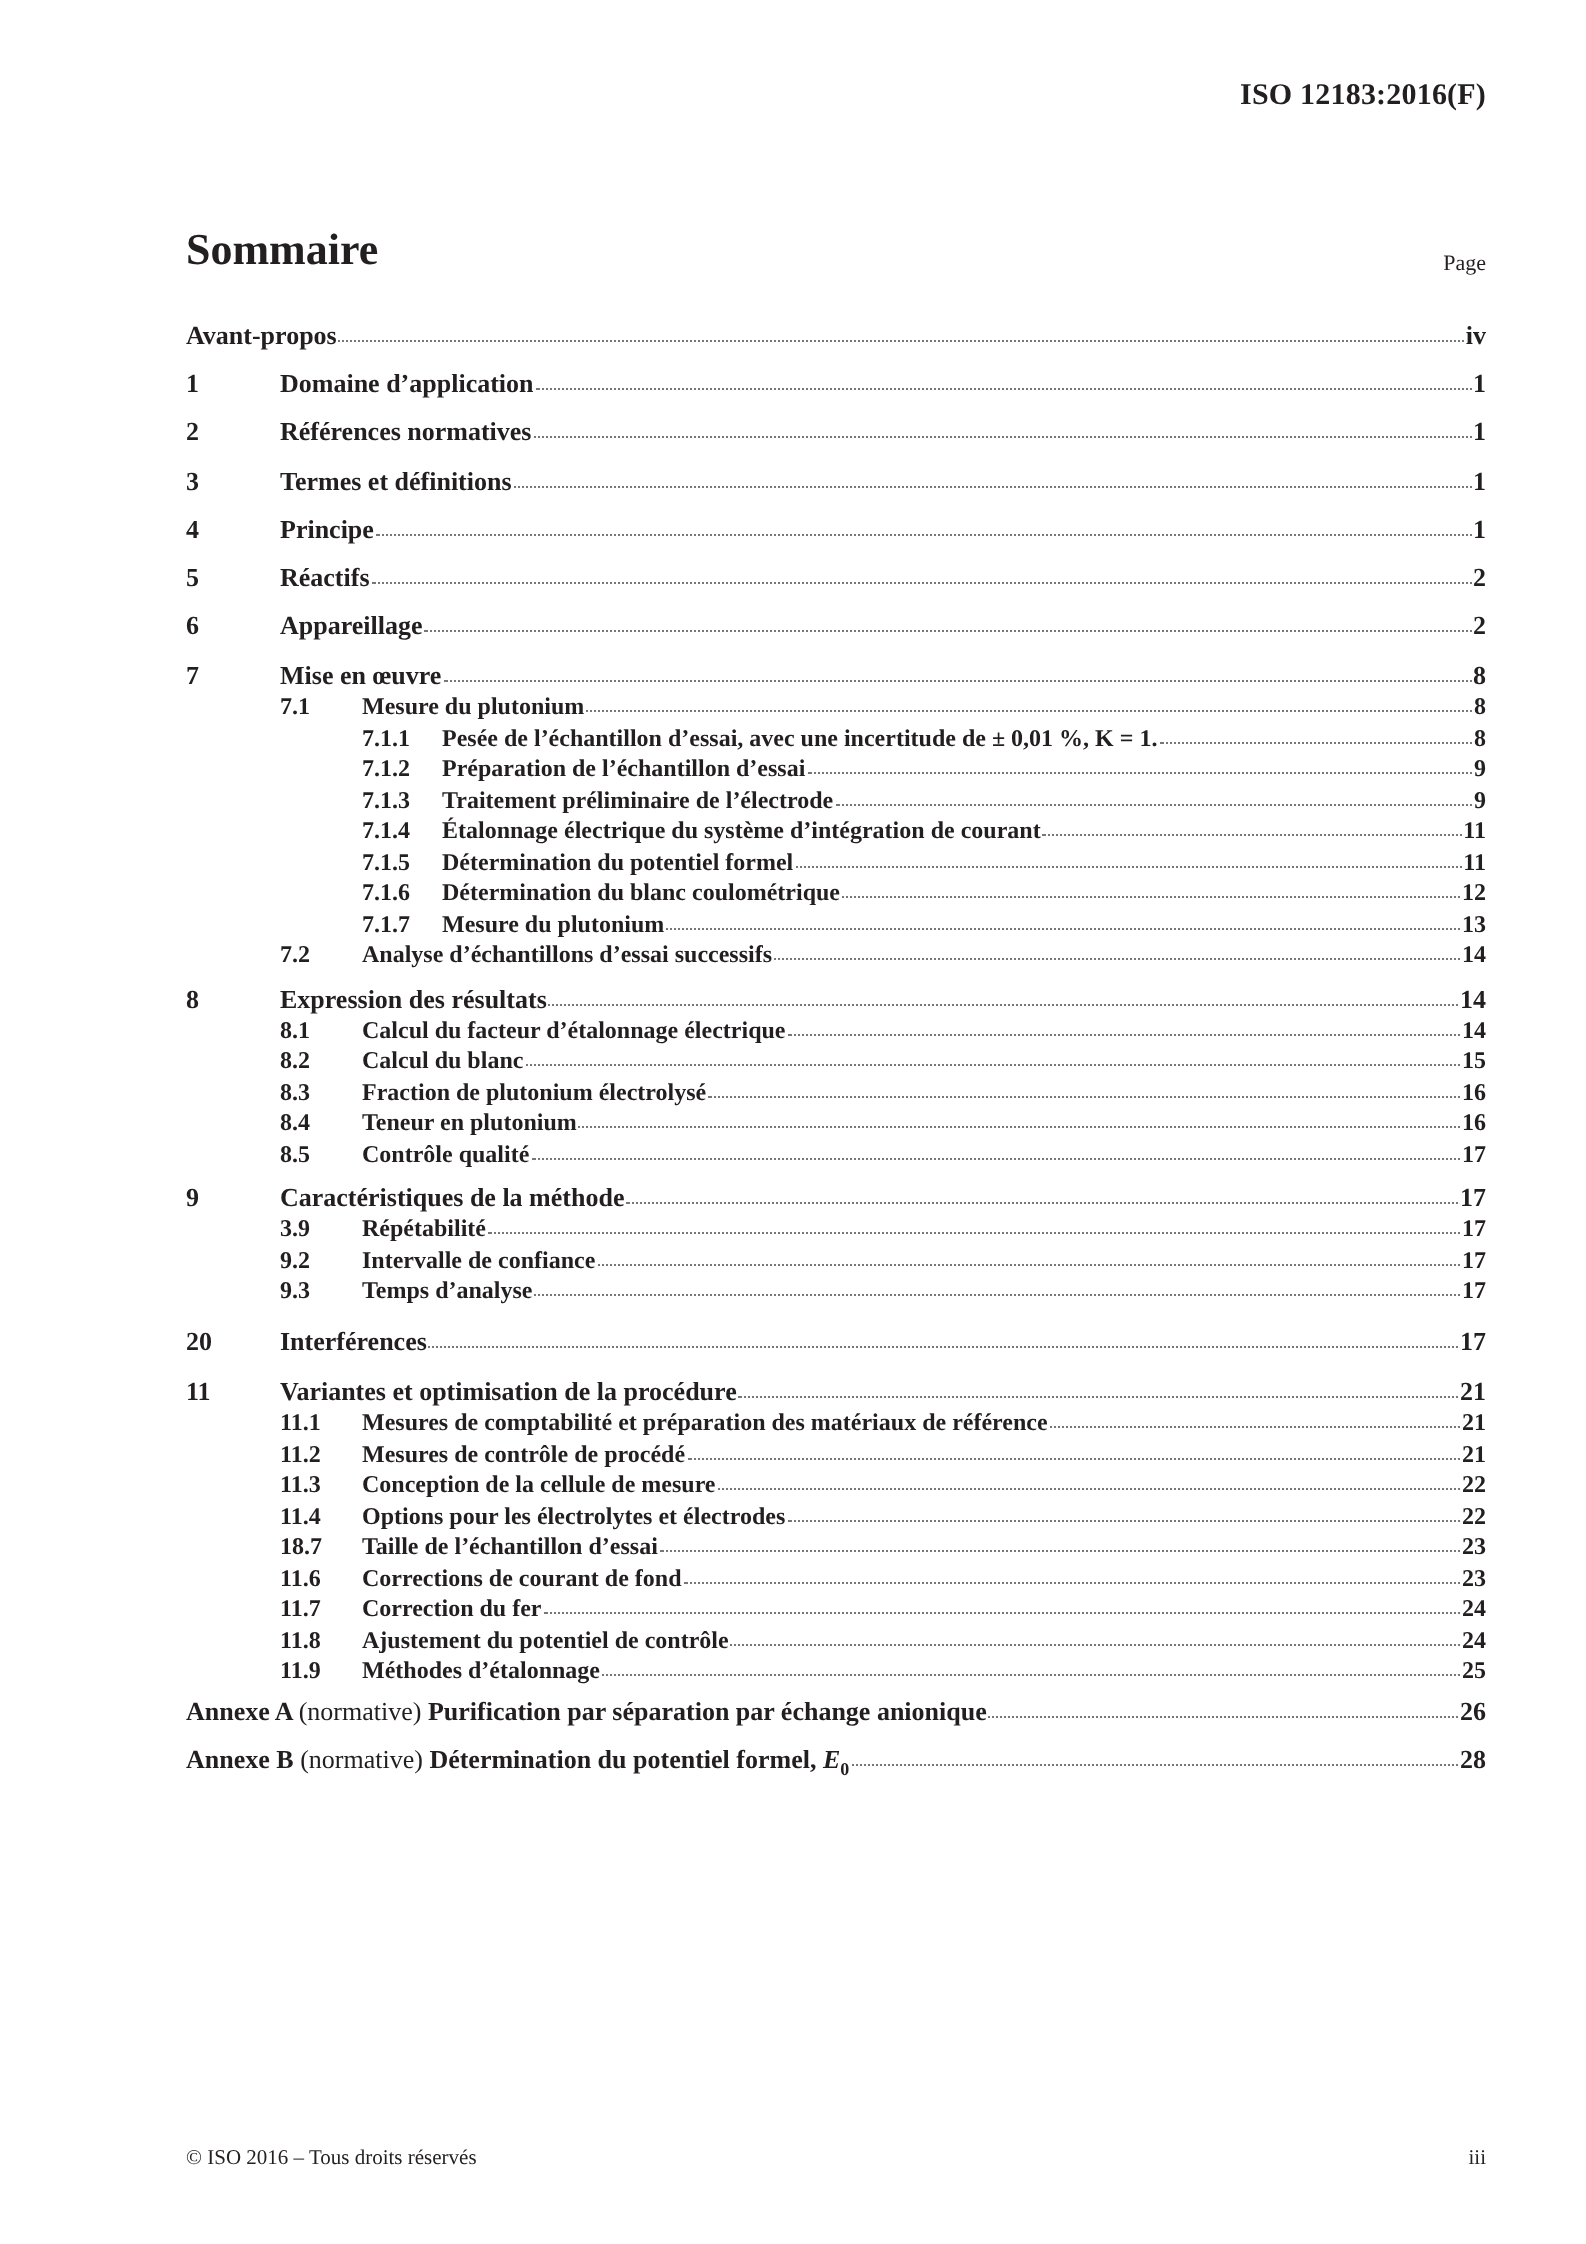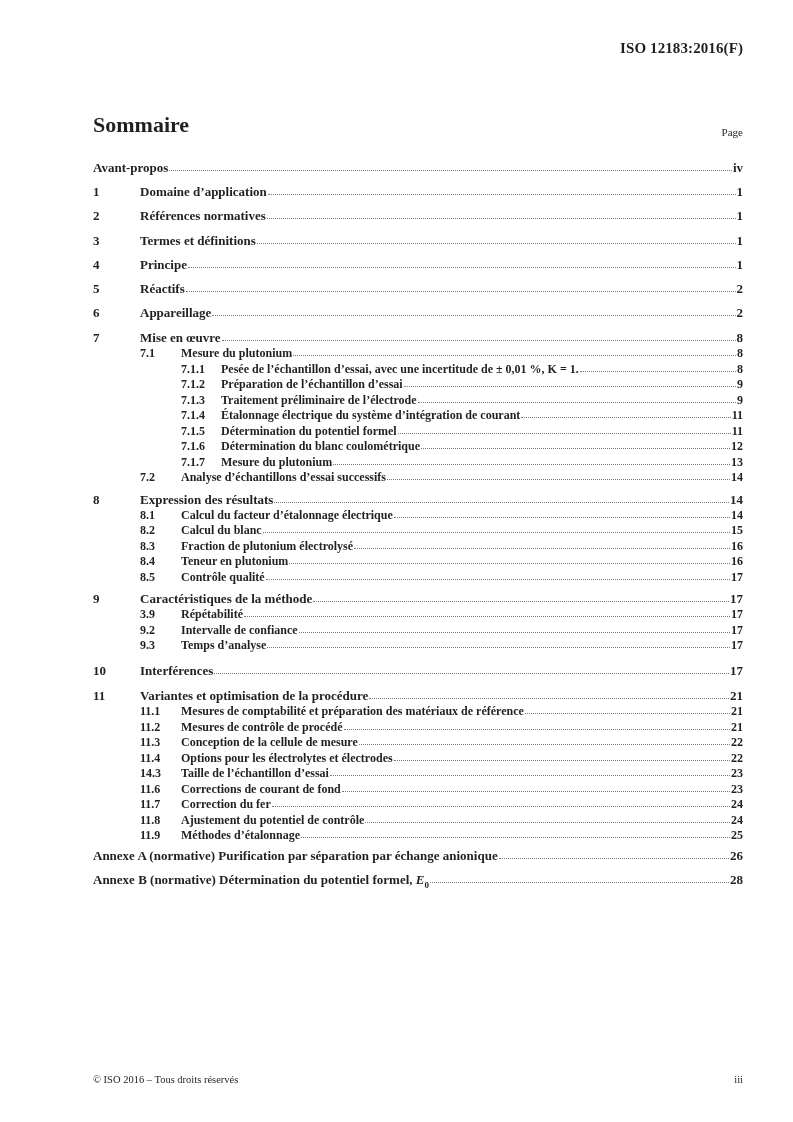--- a/index.html
+++ b/index.html
@@ -23,21 +23,21 @@
       display: flex; align-items: baseline; font-size: 12.5px; white-space: nowrap; font-weight: bold;
     }
     .row.l1 { font-weight: bold; height: 24.2px; line-height: 24.2px; font-size: 13px; }
     .row.l2 { height: 15.5px; line-height: 15.5px; font-size: 12px; }
     .row.l3 { height: 15.5px; line-height: 15.5px; font-size: 12px; }
     .num { display: inline-block; flex: 0 0 auto; }
     .l1 .num { width: 47px; }
     .l2 .num { width: 41px; margin-left: 47px; }
     .l3 .num { width: 40px; margin-left: 88px; }
     .txt { flex: 0 1 auto; }
-    .txt .norm { font-weight: bold; }
+    .txt .norm { font-weight: normal; }
     .leader {
       flex: 1 1 auto; border-bottom: 1px dotted #777; margin: 0 1px 0 1px;
       height: 1px; align-self: baseline; position: relative; top: -1px;
     }
     .pg { flex: 0 0 auto; text-align: left; }
     .footer {
       position: absolute; top: 1074px; left: 93px; right: 50px;
       display: flex; justify-content: space-between; font-size: 10.5px; gap: 20px;
     }
   </style>
@@ -208,21 +208,21 @@
       <span class="leader"></span>
       <span class="pg">17</span>
     </div>
     <div class="row l2" style="margin-bottom: 5px;">
       <span class="num">9.3</span>
       <span class="txt">Temps d’analyse</span>
       <span class="leader"></span>
       <span class="pg">17</span>
     </div>
     <div class="row l1">
-      <span class="num">10</span>
+      <span class="num">20</span>
       <span class="txt">Interférences</span>
       <span class="leader"></span>
       <span class="pg">17</span>
     </div>
     <div class="row l1" style="height: 17px; line-height: 17px; margin-top: 4px;">
       <span class="num">11</span>
       <span class="txt">Variantes et optimisation de la procédure</span>
       <span class="leader"></span>
       <span class="pg">21</span>
     </div>
@@ -244,21 +244,21 @@
       <span class="leader"></span>
       <span class="pg">22</span>
     </div>
     <div class="row l2">
       <span class="num">11.4</span>
       <span class="txt">Options pour les électrolytes et électrodes</span>
       <span class="leader"></span>
       <span class="pg">22</span>
     </div>
     <div class="row l2">
-      <span class="num">14.3</span>
+      <span class="num">18.7</span>
       <span class="txt">Taille de l’échantillon d’essai</span>
       <span class="leader"></span>
       <span class="pg">23</span>
     </div>
     <div class="row l2">
       <span class="num">11.6</span>
       <span class="txt">Corrections de courant de fond</span>
       <span class="leader"></span>
       <span class="pg">23</span>
     </div>

